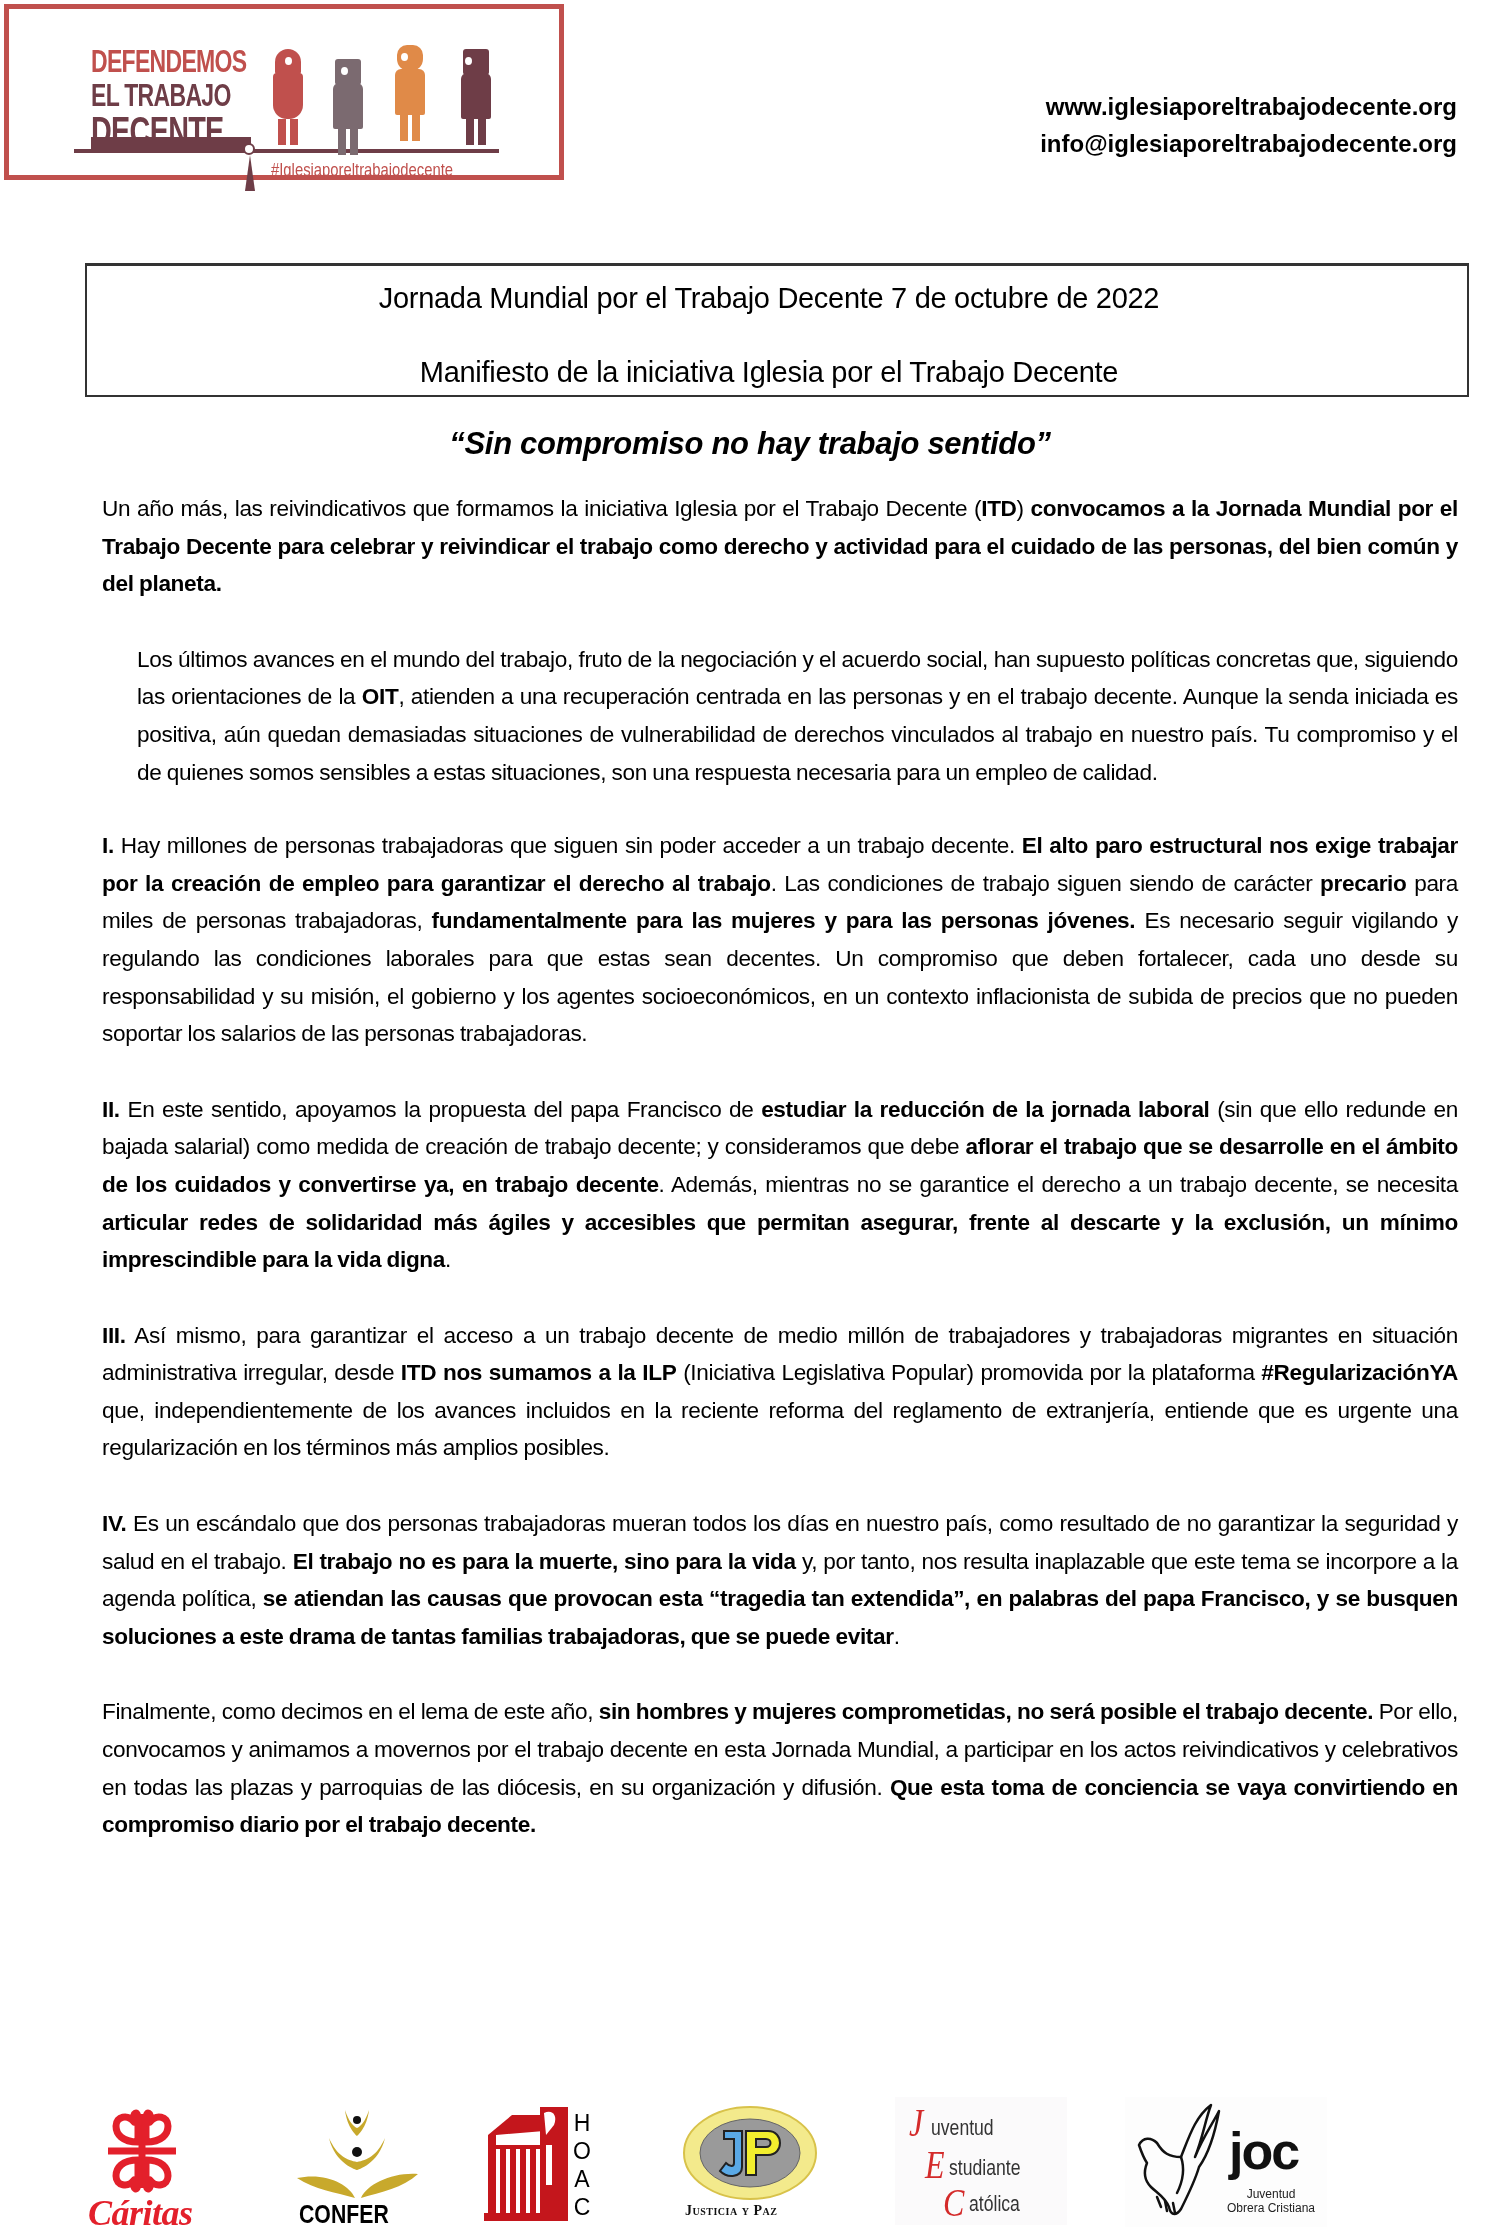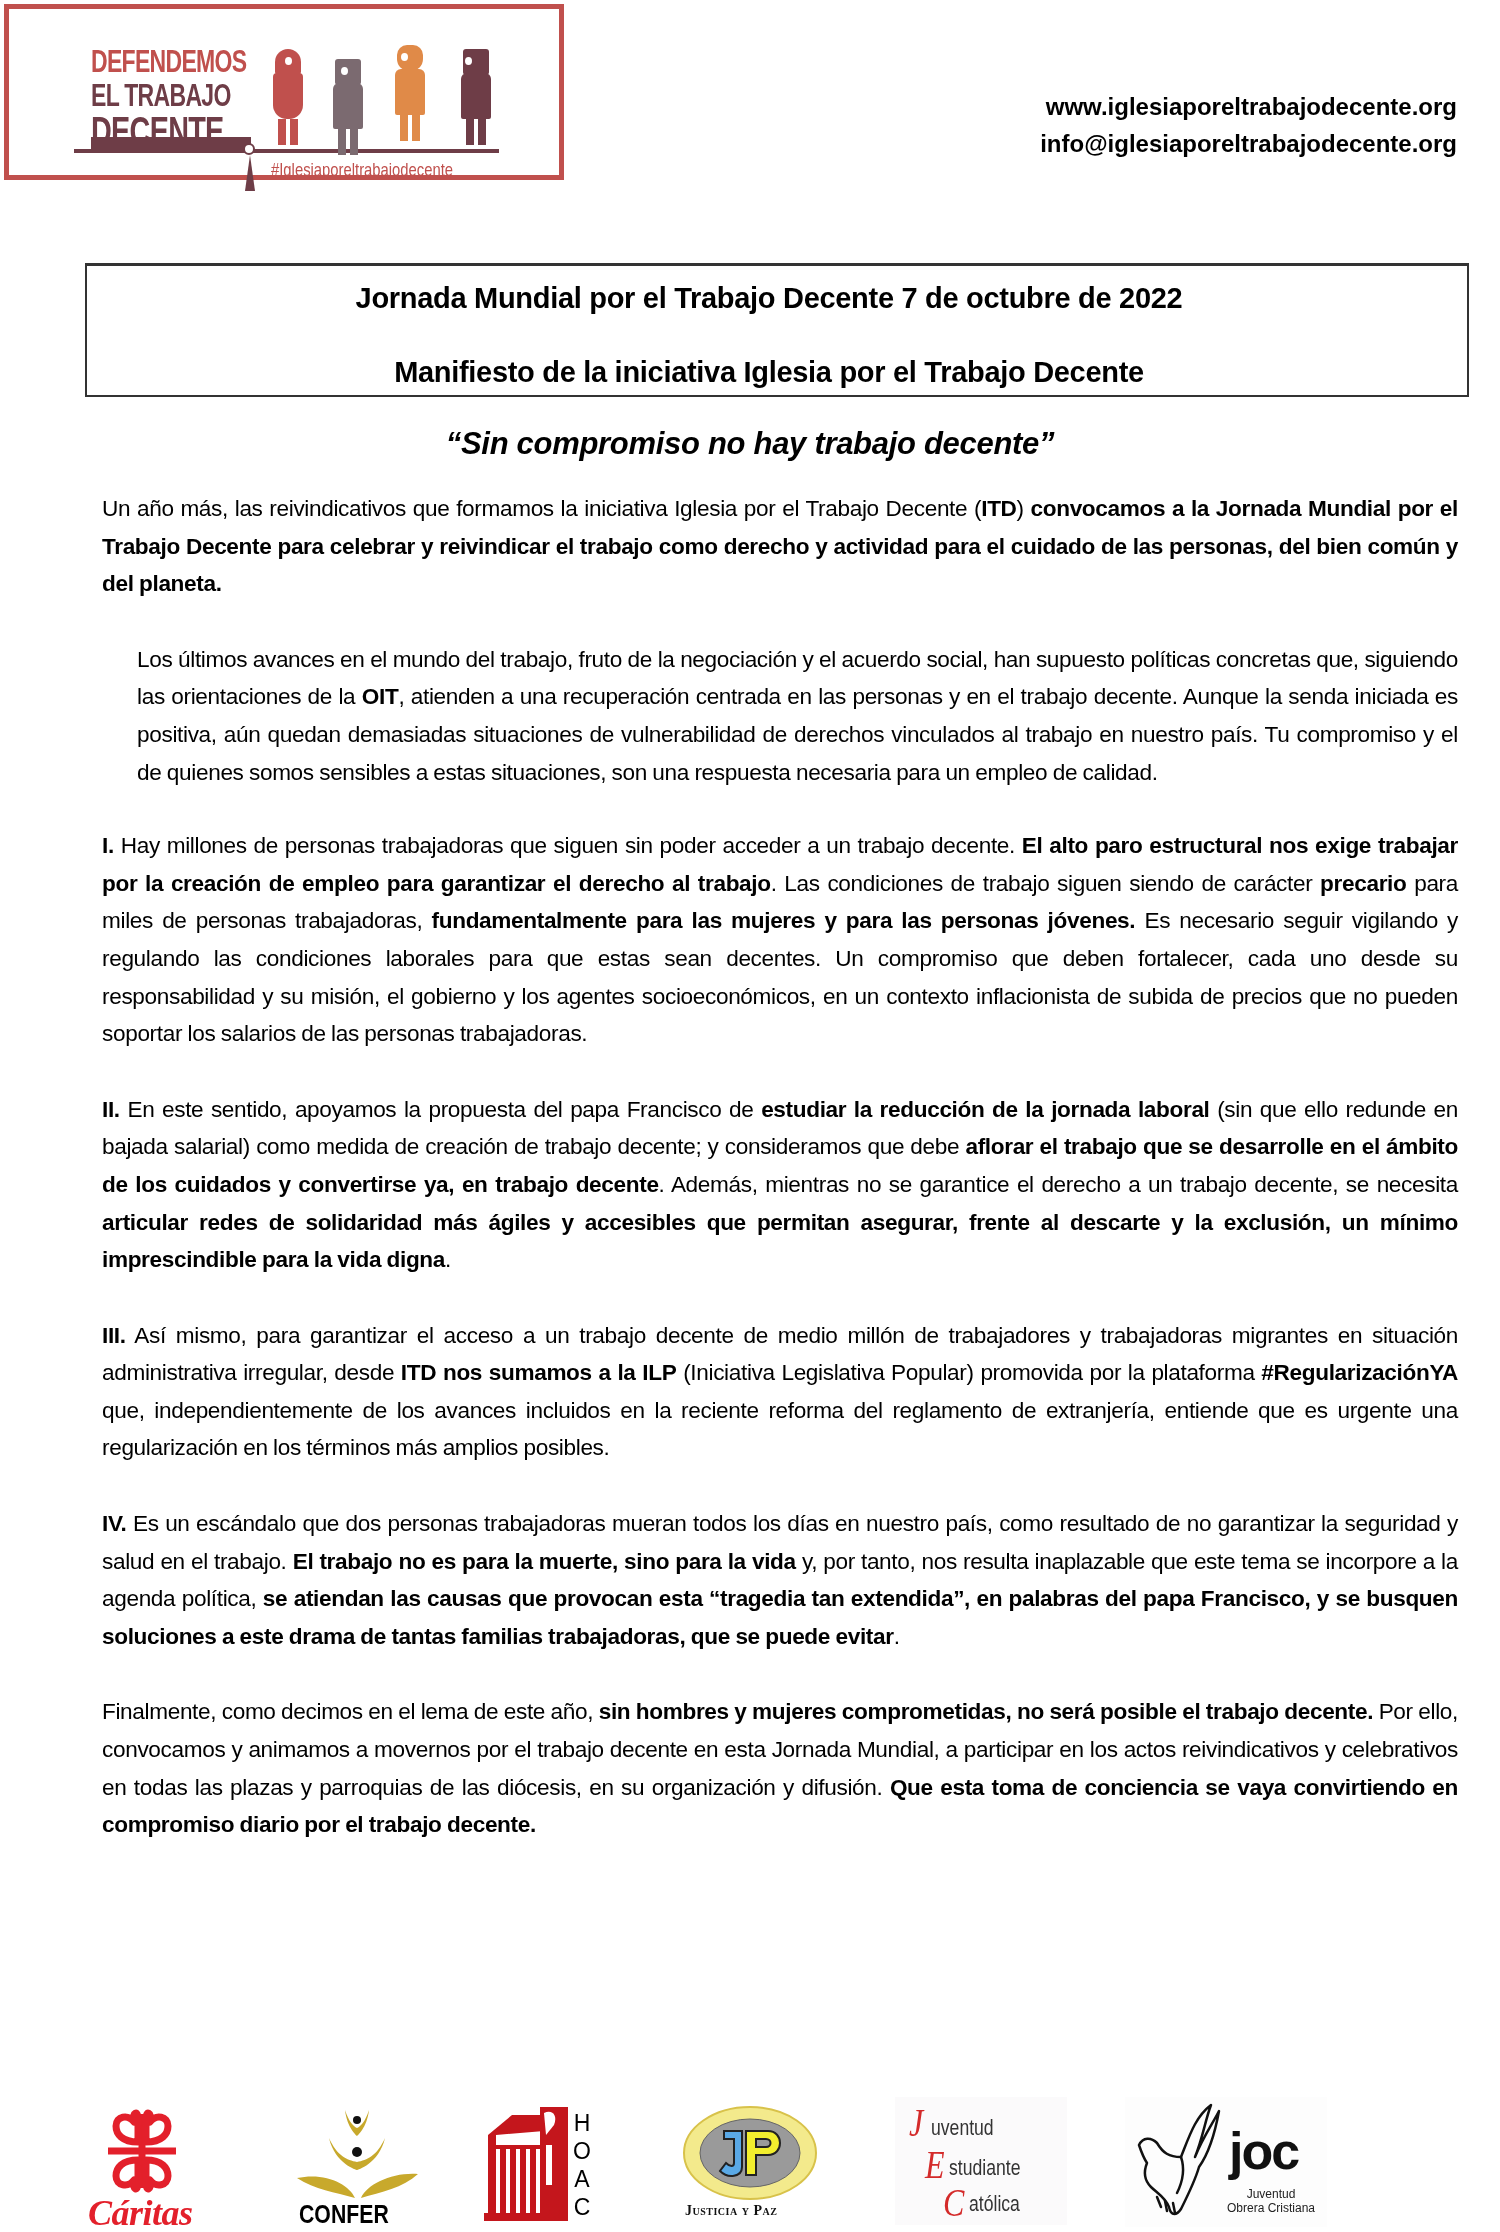--- a/index.html
+++ b/index.html
@@ -30,21 +30,21 @@
   .fig .leg.l { left:11px; } .fig .leg.r { left:23px; }
   .fig .eye { position:absolute; top:8px; width:7px; height:8px; background:#fff; border-radius:50%; }
 
   
   .contact { position:absolute; right:43px; top:88px; text-align:right; font-weight:bold;
              font-size:24px; line-height:37px; }
 
   
   .titlebox { position:absolute; left:85px; top:263px; width:1384px; height:134px;
               border:2px solid #333; border-top-width:3px; border-bottom-width:2px; box-sizing:border-box; }
-  .title { position:absolute; left:0; right:16px; text-align:center; font-weight:bold; font-size:29px;
+  .title { position:absolute; left:0; right:16px; text-align:center; font-weight:normal; font-size:29px;
            letter-spacing:-0.3px; }
   .title.a { top:16px; } .title.b { top:90px; }
   .slogan { position:absolute; left:0; width:1500px; top:426px; text-align:center; font-weight:bold;
             font-style:italic; font-size:31px; letter-spacing:-0.3px; }
 
   
   .content { position:absolute; left:102px; top:490px; width:1356px; }
   .content p { margin:0 0 38px 0; font-size:22.6px; line-height:37.6px; text-align:justify;
                letter-spacing:-0.35px; word-spacing:-0.5px; }
   .content p:nth-child(2) { margin-bottom:36px;margin-left:35px; }
@@ -117,21 +117,21 @@
 
 <div class="contact">
   <div>www.iglesiaporeltrabajodecente.org</div>
   <div>info@iglesiaporeltrabajodecente.org</div>
 </div>
 
 <div class="titlebox">
   <div class="title a">Jornada Mundial por el Trabajo Decente 7 de octubre de 2022</div>
   <div class="title b">Manifiesto de la iniciativa Iglesia por el Trabajo Decente</div>
 </div>
-<div class="slogan">“Sin compromiso no hay trabajo decente”</div>
+<div class="slogan">“Sin compromiso no hay trabajo sentido”</div>
 
 <div class="content">
   <p><span>Un año más, las reivindicativos que formamos la iniciativa Iglesia por el Trabajo Decente (</span><b>ITD</b><span>) </span><b>convocamos a la Jornada Mundial por el Trabajo Decente para celebrar y reivindicar el trabajo como derecho y actividad para el cuidado de las personas, del bien común y del planeta.</b></p>
   <p><span>Los últimos avances en el mundo del trabajo, fruto de la negociación y el acuerdo social, han supuesto políticas concretas que, siguiendo las orientaciones de la </span><b>OIT</b><span>, atienden a una recuperación centrada en las personas y en el trabajo decente. Aunque la senda iniciada es positiva, aún quedan demasiadas situaciones de vulnerabilidad de derechos vinculados al trabajo en nuestro país. Tu compromiso y el de quienes somos sensibles a estas situaciones, son una respuesta necesaria para un empleo de calidad.</span></p>
   <p><b>I.</b><span> Hay millones de personas trabajadoras que siguen sin poder acceder a un trabajo decente. </span><b>El alto paro estructural nos exige trabajar por la creación de empleo para garantizar el derecho al trabajo</b><span>. Las condiciones de trabajo siguen siendo de carácter </span><b>precario</b><span> para miles de personas trabajadoras, </span><b>fundamentalmente para las mujeres y para las personas jóvenes.</b><span> Es necesario seguir vigilando y regulando las condiciones laborales para que estas sean decentes. Un compromiso que deben fortalecer, cada uno desde su responsabilidad y su misión, el gobierno y los agentes socioeconómicos, en un contexto inflacionista de subida de precios que no pueden soportar los salarios de las personas trabajadoras.</span></p>
   <p><b>II.</b><span> En este sentido, apoyamos la propuesta del papa Francisco de </span><b>estudiar la reducción de la jornada laboral</b><span> (sin que ello redunde en bajada salarial) como medida de creación de trabajo decente; y consideramos que debe </span><b>aflorar el trabajo que se desarrolle en el ámbito de los cuidados y convertirse ya, en trabajo decente</b><span>. Además, mientras no se garantice el derecho a un trabajo decente, se necesita </span><b>articular redes de solidaridad más ágiles y accesibles que permitan asegurar, frente al descarte y la exclusión, un mínimo imprescindible para la vida digna</b><span>.</span></p>
   <p><b>III.</b><span> Así mismo, para garantizar el acceso a un trabajo decente de medio millón de trabajadores y trabajadoras migrantes en situación administrativa irregular, desde </span><b>ITD nos sumamos a la ILP</b><span> (Iniciativa Legislativa Popular) promovida por la plataforma </span><b>#RegularizaciónYA</b><span> que, independientemente de los avances incluidos en la reciente reforma del reglamento de extranjería, entiende que es urgente una regularización en los términos más amplios posibles.</span></p>
   <p><b>IV.</b><span> Es un escándalo que dos personas trabajadoras mueran todos los días en nuestro país, como resultado de no garantizar la seguridad y salud en el trabajo. </span><b>El trabajo no es para la muerte, sino para la vida</b><span> y, por tanto, nos resulta inaplazable que este tema se incorpore a la agenda política, </span><b>se atiendan las causas que provocan esta “tragedia tan extendida”, en palabras del papa Francisco, y se busquen soluciones a este drama de tantas familias trabajadoras, que se puede evitar</b><span>.</span></p>
   <p><span>Finalmente, como decimos en el lema de este año, </span><b>sin hombres y mujeres comprometidas, no será posible el trabajo decente.</b><span> Por ello, convocamos y animamos a movernos por el trabajo decente en esta Jornada Mundial, a participar en los actos reivindicativos y celebrativos en todas las plazas y parroquias de las diócesis, en su organización y difusión. </span><b>Que esta toma de conciencia se vaya convirtiendo en compromiso diario por el trabajo decente.</b></p>
 </div>

